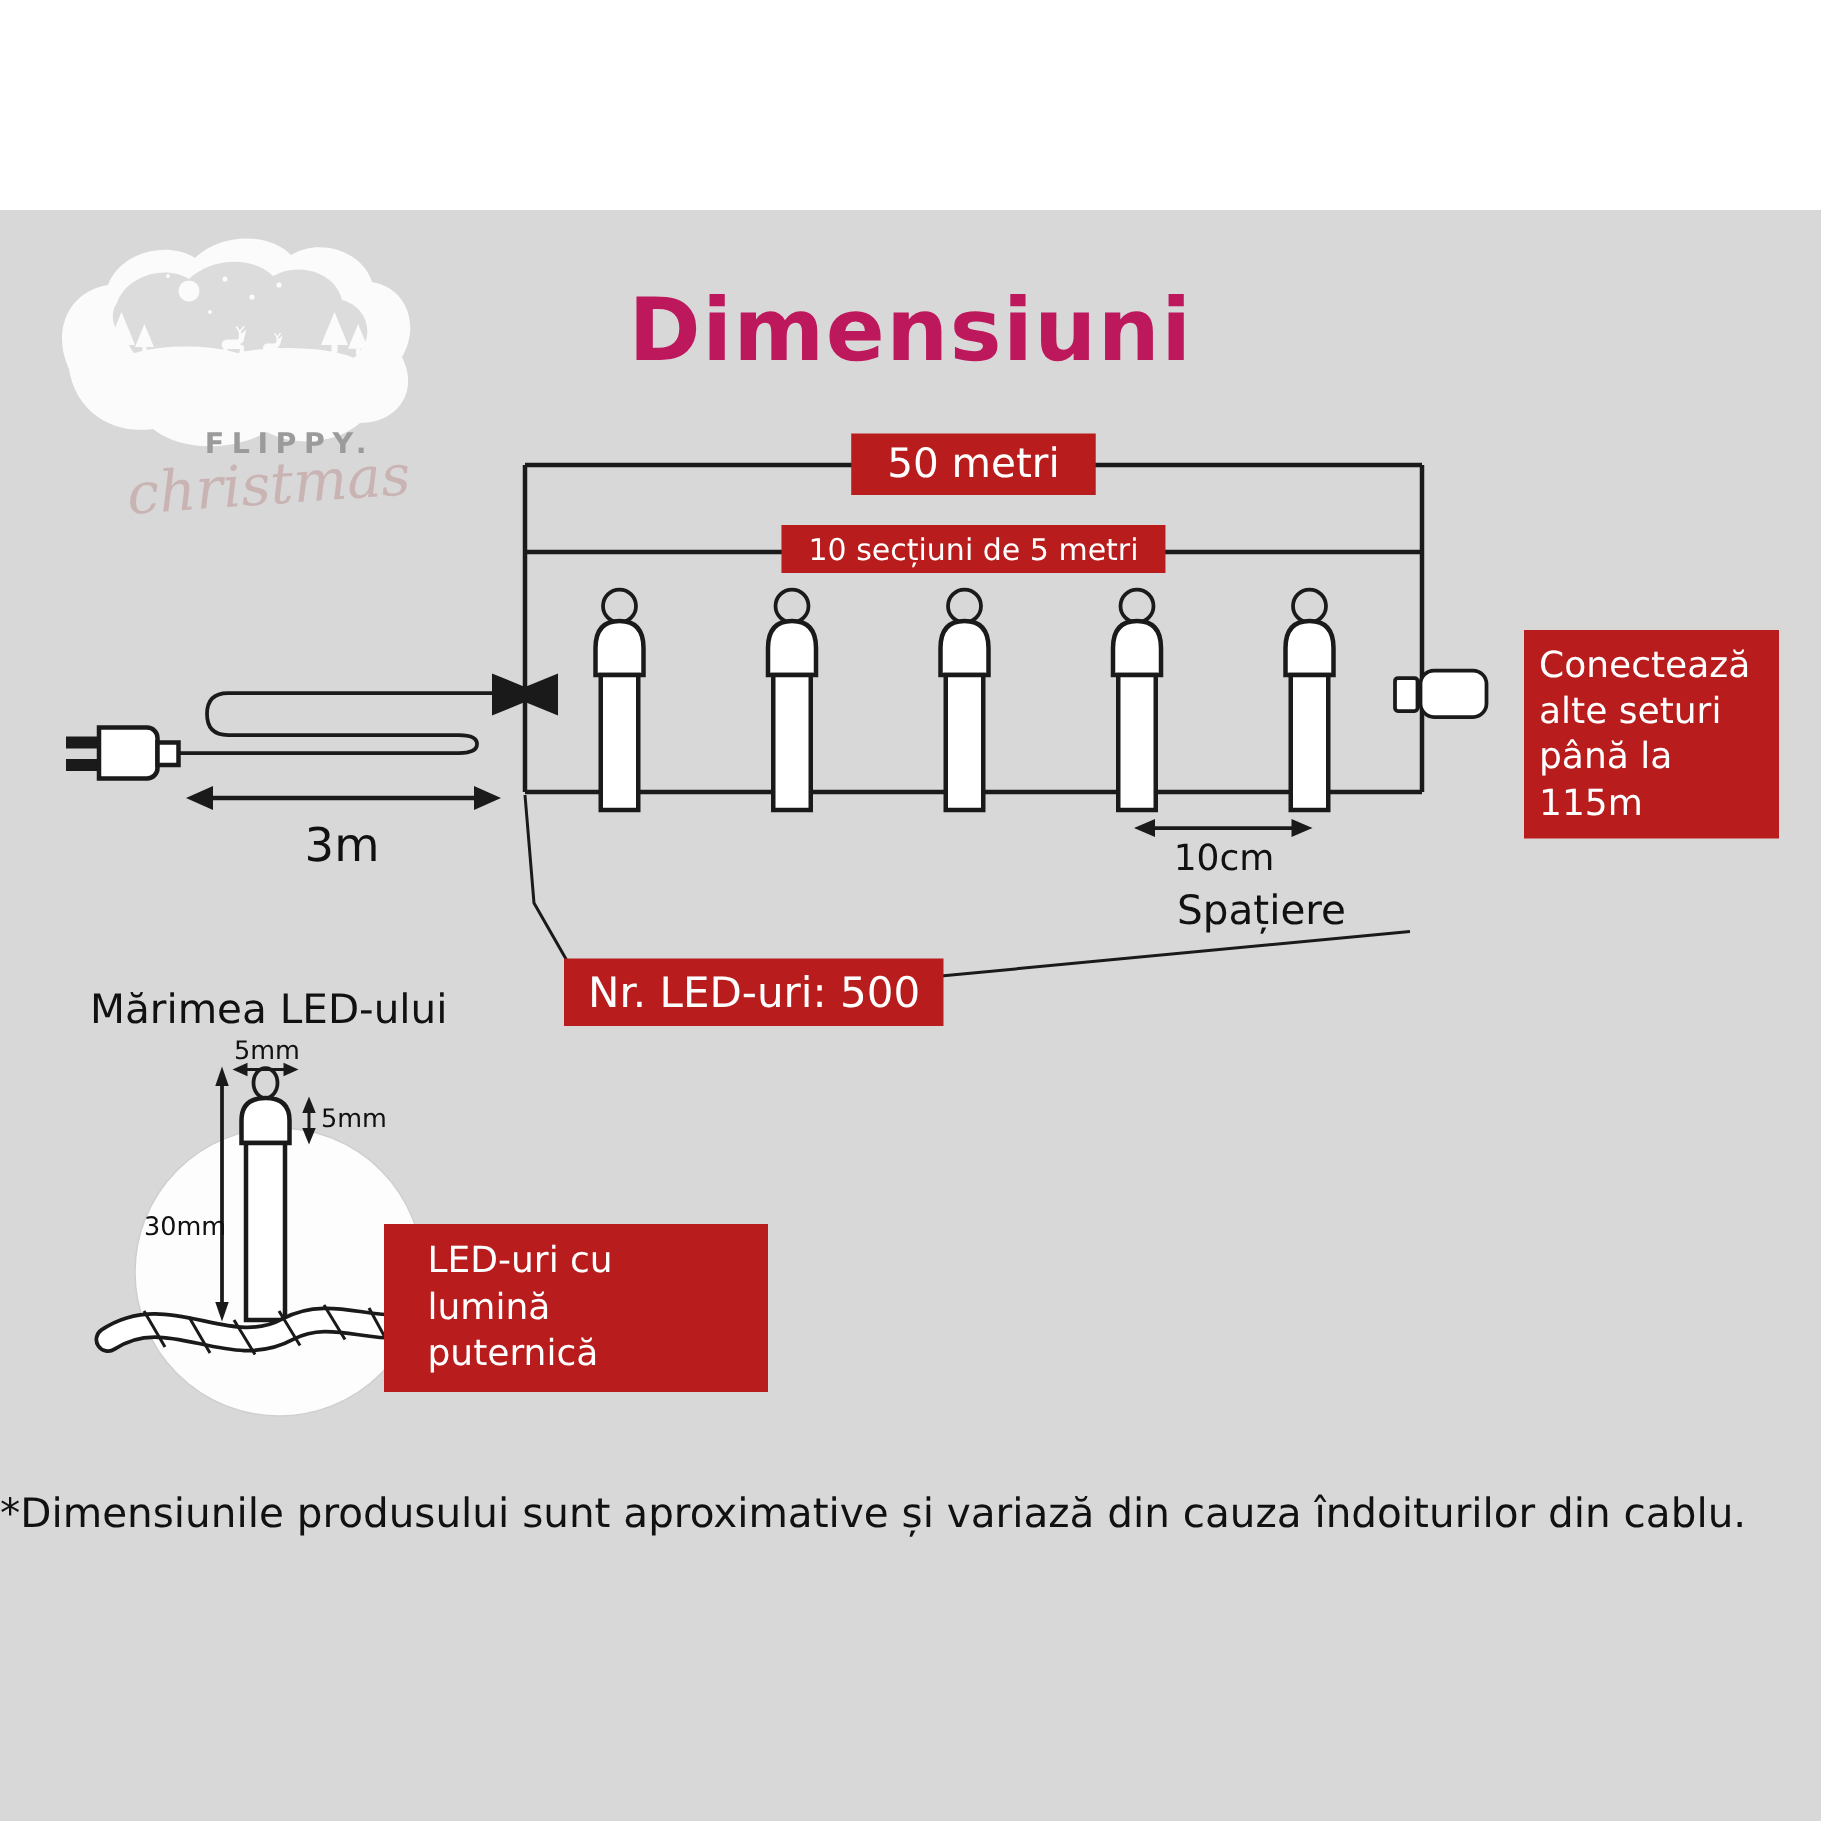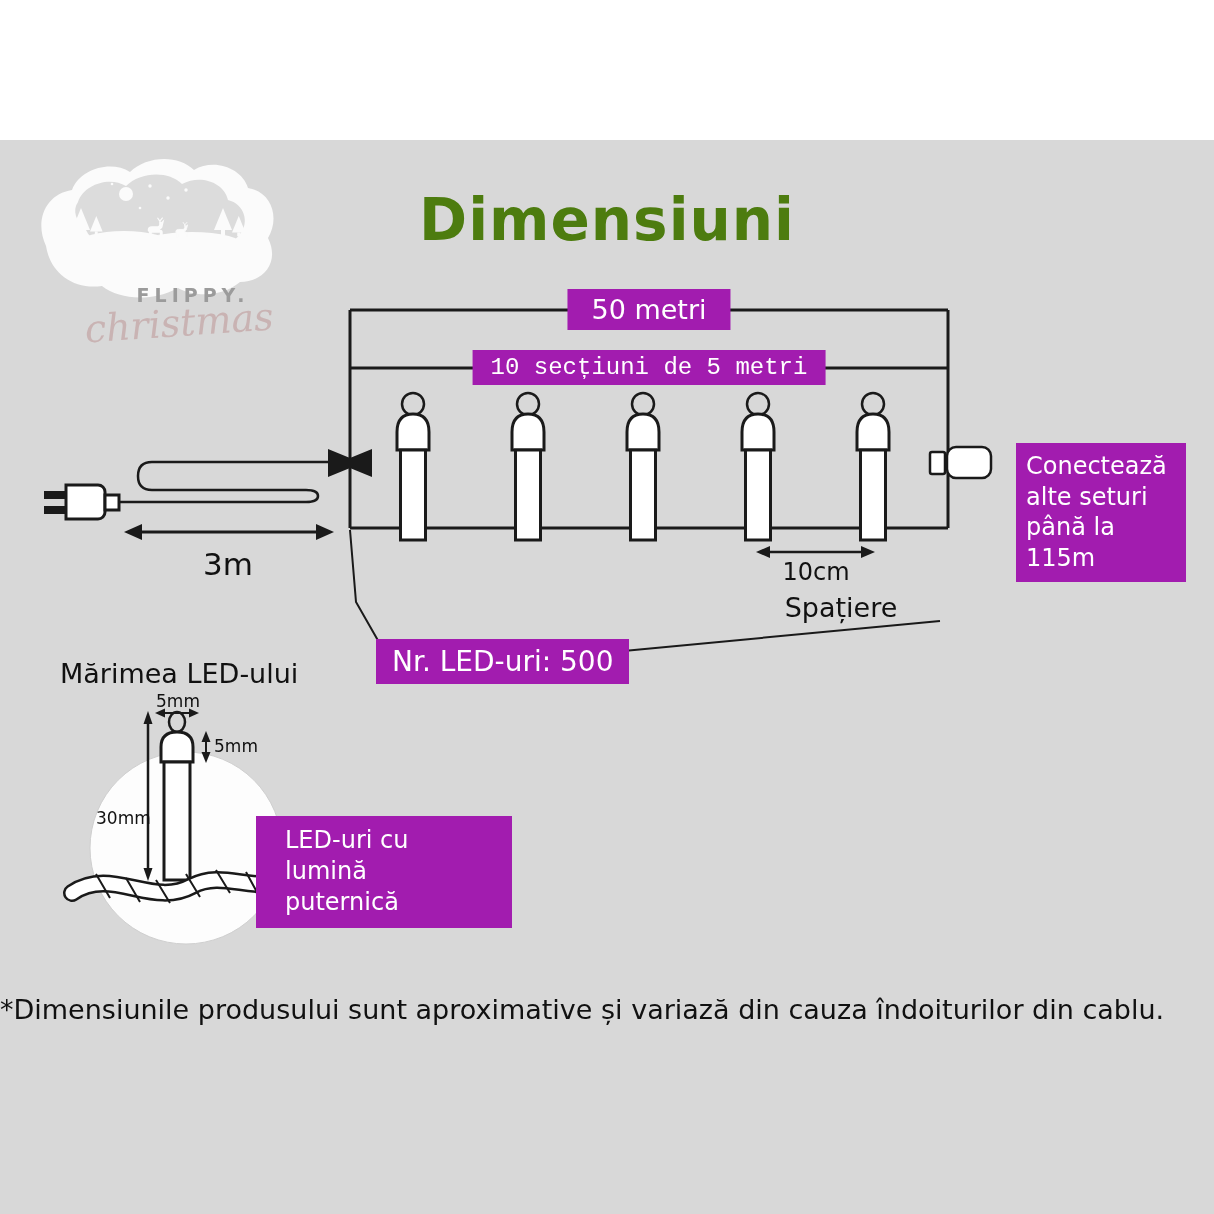--- a/index.html
+++ b/index.html
@@ -1,26 +1,26 @@
 <!DOCTYPE html>
 <html><head>
 <meta charset="utf-8">
 <style>
   html,body { margin:0; padding:0; background:#ffffff; font-family:"DejaVu Sans","Liberation Sans",sans-serif; color:#111; }
   .canvas { position:relative; width:1214px; height:1214px; background:#ffffff; overflow:hidden; }
   .gray-panel { position:absolute; left:0; top:140px; width:1214px; height:1074px; background:#d8d8d8; }
   .overlay-svg { position:absolute; left:0; top:0; z-index:2; }
   .logo-svg { position:absolute; left:28px; top:150px; z-index:3; }
   .lbl { position:absolute; z-index:4; }
-  .black-box { position:absolute; z-index:4; background:#a21caf; color:#ffffff; }
-  .page-title { left:0; right:0; top:186px; text-align:center; font-size:58px; font-weight:700; letter-spacing:1px; color:#4d7c0f; }
+  .black-box { position:absolute; z-index:4; background:#b91c1c; color:#ffffff; }
+  .page-title { left:0; right:0; top:186px; text-align:center; font-size:58px; font-weight:700; letter-spacing:1px; color:#be185d; }
   .box-50m { left:649px; top:289px; transform:translateX(-50%); font-size:27px; padding:5px 24px; white-space:nowrap; }
-  .box-sections { left:649px; top:350px; transform:translateX(-50%); font-size:24px; padding:4px 18px; white-space:nowrap;font-family:Liberation Mono, monospace; }
+  .box-sections { left:649px; top:350px; transform:translateX(-50%); font-size:20px; padding:4px 18px; white-space:nowrap; }
   .label-3m { left:228px; top:546px; transform:translateX(-50%); font-size:31px; }
-  .box-connect { left:1016px; top:420px; width:150px; font-size:24px; line-height:1.28; padding:8px 10px; text-align:left;margin-top:23px; }
+  .box-connect { left:1016px; top:420px; width:150px; font-size:24px; line-height:1.28; padding:8px 10px; text-align:left; }
   .label-10cm { left:816px; top:558px; transform:translateX(-50%); font-size:24px; }
   .label-spatiere { left:818px; top:592px; transform:translateX(-50%); font-size:27px;margin-left:23px; }
   .box-nrled { left:376px; top:639px; font-size:28px; padding:6px 16px; white-space:nowrap; }
   .heading-marimea { left:60px; top:658px; font-size:27px; }
   .label-5mm-w { left:178px; top:691px; transform:translateX(-50%); font-size:17px; }
   .label-5mm-h { left:214px; top:736px; font-size:17px; }
   .label-30mm { left:96px; top:808px; font-size:17px; }
   .box-bright { left:256px; top:816px; width:198px; font-size:24px; line-height:1.3; padding:9px 29px; text-align:left; }
   .footnote { left:0; right:0; top:994px; font-size:27px; color:#111; }
 

